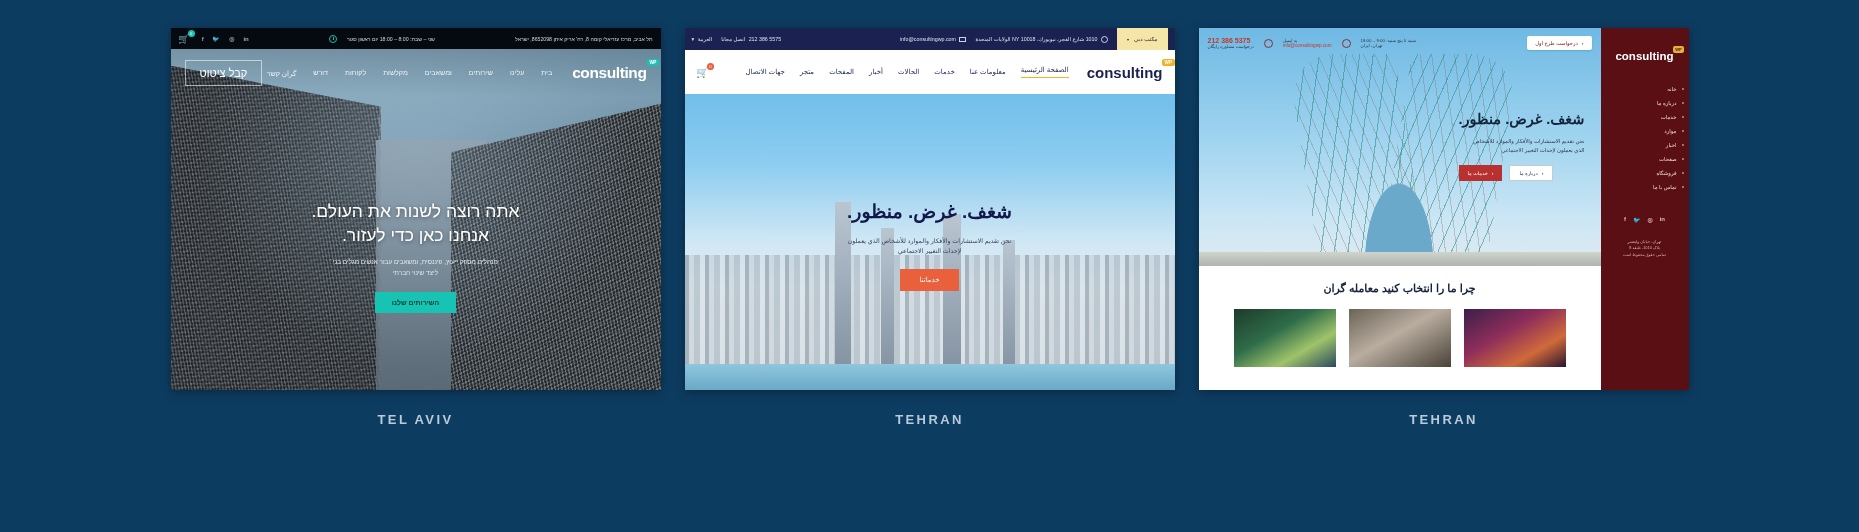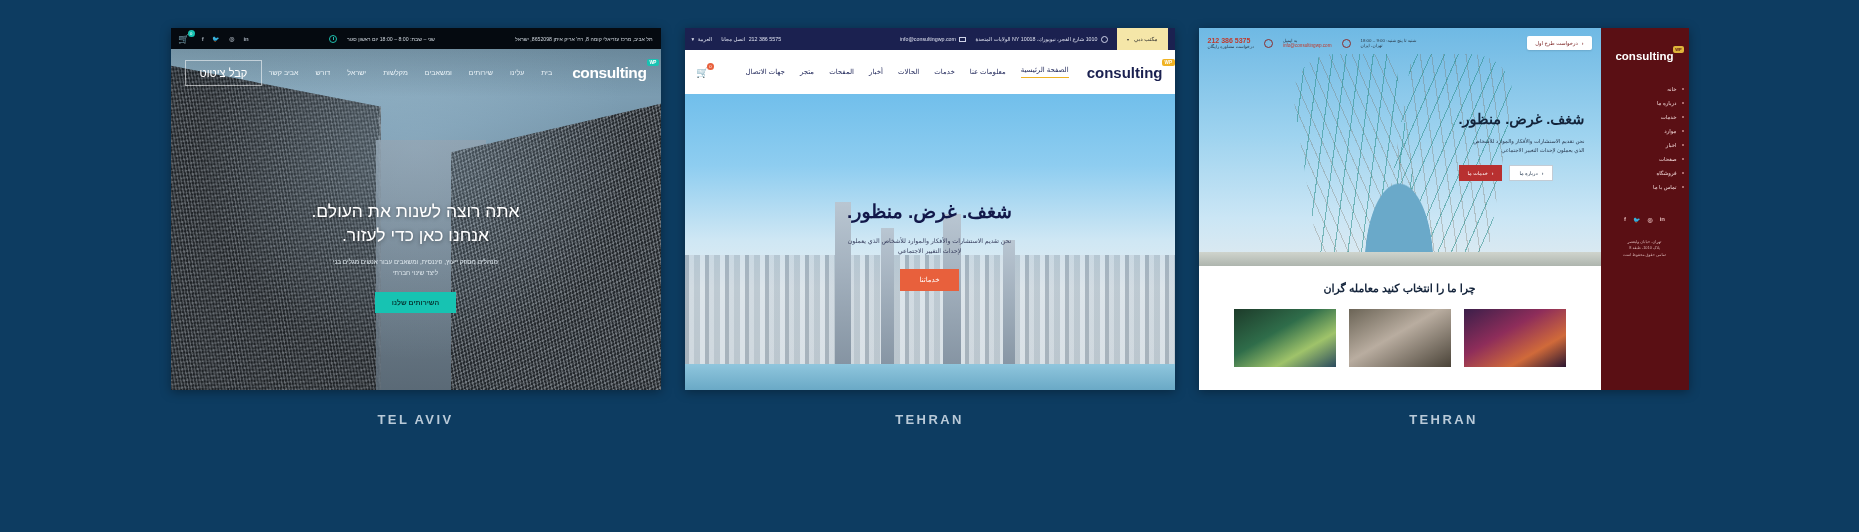--- a/index.html
+++ b/index.html
@@ -350,23 +350,23 @@
           <div class="logo">
             <span>consulting</span>
             <span class="wp">WP</span>
           </div>
           <div class="navlinks">
             <a href="#">בית</a>
             <a href="#">עלינו</a>
             <a href="#">שירותים</a>
             <a href="#">ומשאבים</a>
             <a href="#">מקלשות</a>
-            <a href="#">ישראל</a>
+            <a href="#">לקוחות</a>
             <a href="#">דורש</a>
-            <a href="#">אביב קשר</a>
+            <a href="#">گران קשר</a>
           </div>
           <div class="navbtn">קבל ציטוט</div>
         </div>
 
         <div class="heroText">
           <div class="h1">אתה רוצה לשנות את העולם.</div>
           <div class="h1">אנחנו כאן כדי לעזור.</div>
           <div class="sub">מנהלים מספק ייעוץ, פיננסית, ומשאבים עבור אנשים מגלים בני</div>
           <div class="sub" style="margin-top:0">ליצד שינוי חברתי</div>
           <div class="cta">השירותים שלנו</div>

